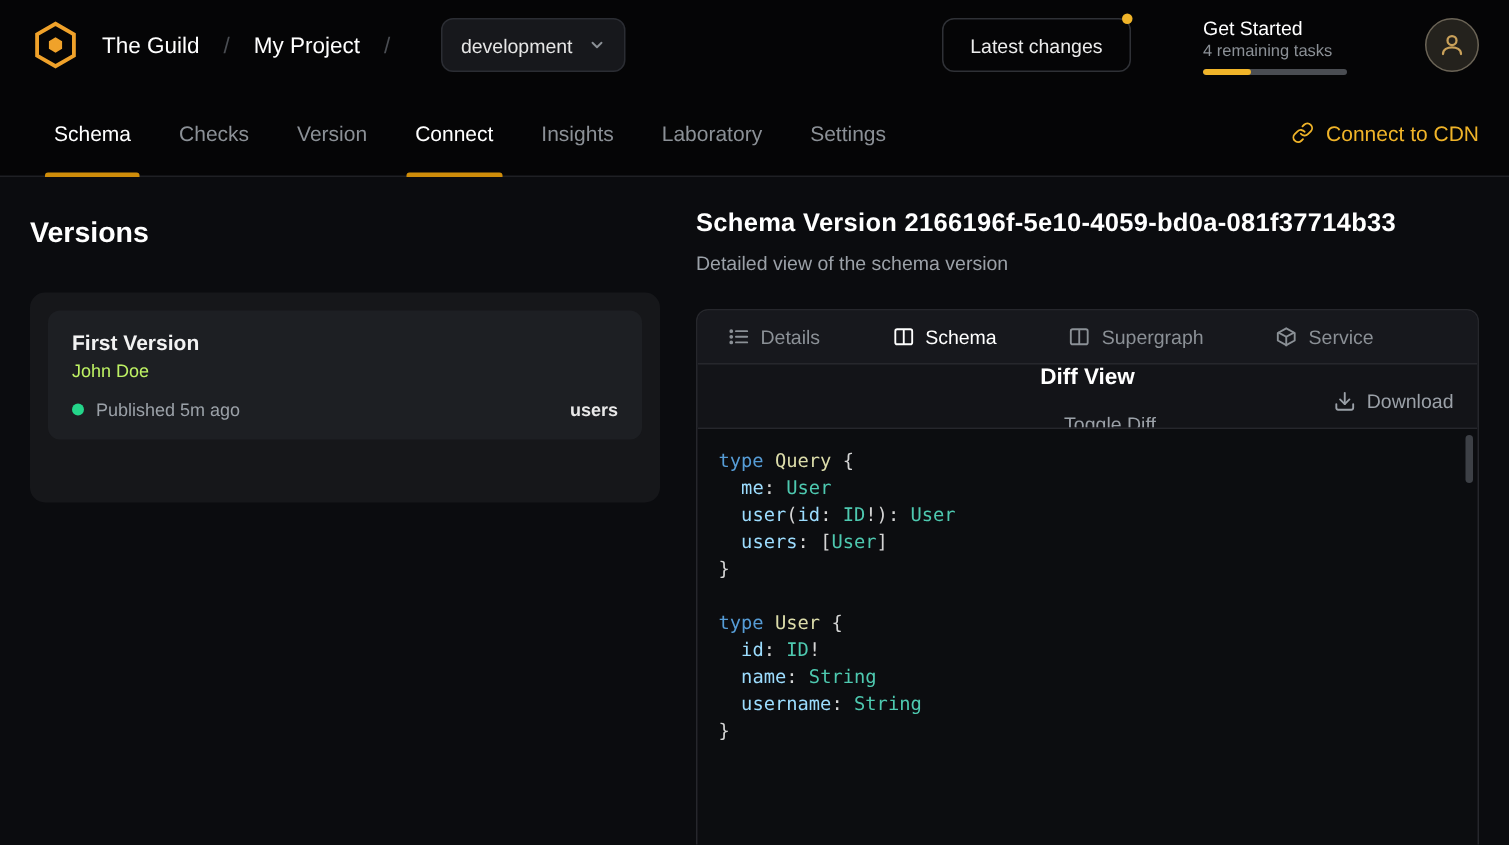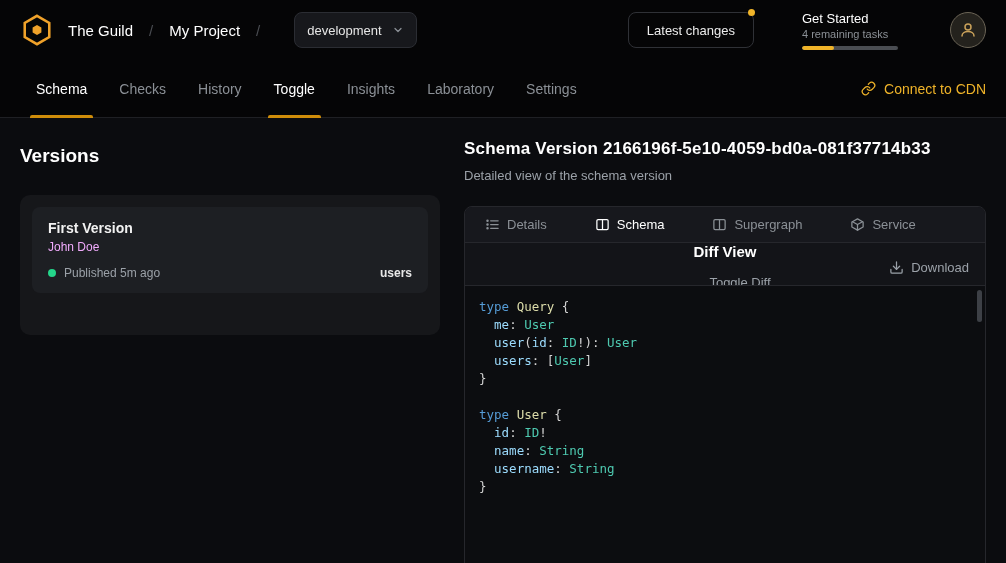--- a/index.html
+++ b/index.html
@@ -70,21 +70,21 @@
   .versions-title { margin-top:27px; font-size:19px; font-weight:700; }
   .versions-sub { margin-top:8px; font-size:13px; color:#9ba1a8; }
   .versions-card {
     margin-top:28px; background:#16171a; border-radius:10px; padding:12px;
     min-height:140px;
   }
   .version-item {
     background:#1d1f23; border-radius:8px; padding:13px 16px; cursor:pointer;
   }
   .vi-name { font-size:14px; font-weight:700; color:#f2f2f2; }
-  .vi-author { font-size:12px; color:#f0abfc; margin-top:4px; }
+  .vi-author { font-size:12px; color:#bef264; margin-top:4px; }
   .vi-footer { margin-top:12px; display:flex; align-items:center; }
   .vi-dot { width:8px; height:8px; border-radius:50%; background:#24d58a; margin-right:8px; }
   .vi-status { font-size:12px; color:#9ba1a8; }
   .vi-service { margin-left:auto; font-size:12px; font-weight:700; color:#e8e8e8; }
   
   .right-col { position:absolute; left:464px; top:118px; width:522px; }
   .detail-title { margin-top:21px; font-size:17px; font-weight:700; letter-spacing:.2px; }
   .detail-sub { margin-top:9px; font-size:13px; color:#9ba1a8; }
   .panel {
     margin-top:23px; background:#131418; border:1px solid #26272c;
@@ -171,22 +171,22 @@
         <circle cx="12" cy="8" r="4"></circle>
         <path d="M4 20c0-4 4-6 8-6s8 2 8 6"></path>
       </svg>
   </div>
 </div>
 
 <div class="nav">
   <div style="display:flex;align-items:stretch;">
       <div class="nav-tab active">Schema</div>
       <div class="nav-tab">Checks</div>
-      <div class="nav-tab">History</div>
-      <div class="nav-tab active">Toggle</div>
+      <div class="nav-tab">Version</div>
+      <div class="nav-tab active">Connect</div>
       <div class="nav-tab">Insights</div>
       <div class="nav-tab">Laboratory</div>
       <div class="nav-tab">Settings</div>
     </div>
   <div class="connect-cdn">
     <svg viewBox="0 0 24 24" fill="none" stroke="currentColor" stroke-width="2" stroke-linecap="round" stroke-linejoin="round">
         <path d="M10 13a5 5 0 0 0 7.54.54l3-3a5 5 0 0 0-7.07-7.07l-1.72 1.71"></path>
         <path d="M14 11a5 5 0 0 0-7.54-.54l-3 3a5 5 0 0 0 7.07 7.07l1.71-1.71"></path>
       </svg>
     <span>Connect to CDN</span>

